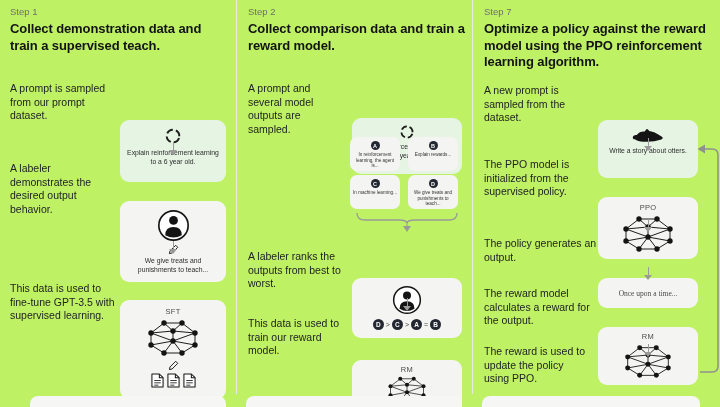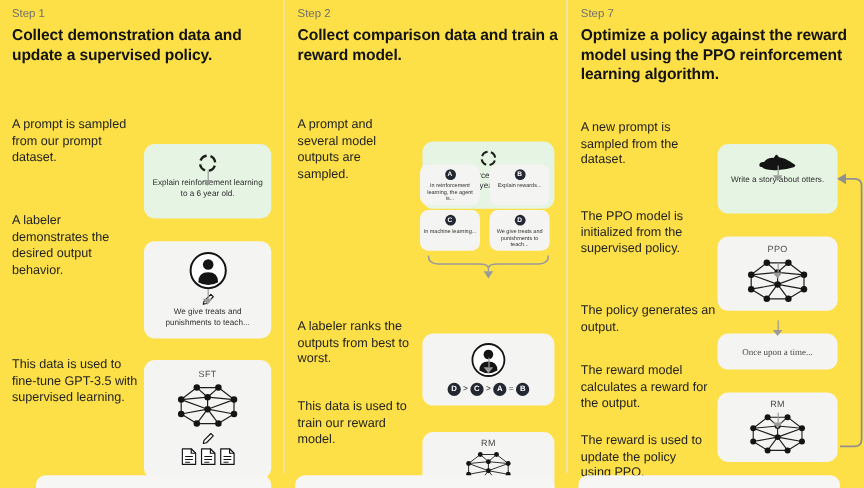--- a/index.html
+++ b/index.html
@@ -1,23 +1,23 @@
 <!DOCTYPE html>
 <html><head>
 <meta charset="utf-8">
 <style>
   * { margin:0; padding:0; box-sizing:border-box; }
   body { background:#ffffff; font-family:"Liberation Sans", sans-serif; }
-  .canvas { position:relative; width:720px; height:407px; background:#fde047; overflow:hidden; }
+  .canvas { position:relative; width:720px; height:407px; background:#bef264; overflow:hidden; }
 
   .divider { position:absolute; top:0; width:1px; height:394px; background:#e8e8e6; }
 
   .step-label { position:absolute; font-size:9.5px; color:#6f6f6f; }
   .heading { position:absolute; font-size:13px; font-weight:bold; color:#131313; line-height:16.5px; letter-spacing:-0.1px; }
-  .body-text { position:absolute; font-size:10.5px; color:#232323; line-height:13.5px;margin-top:16px; }
+  .body-text { position:absolute; font-size:10.5px; color:#232323; line-height:13.5px; }
 
   .box { position:absolute; border-radius:9px; display:flex; flex-direction:column; align-items:center;margin-top:44px; }
   .green { background:#e5f4e3; }
   .gray { background:#f4f4f2; }
   .caption { font-size:6.8px; color:#2e2e2e; line-height:8.6px; text-align:center; }
   .box-label { font-size:7.5px; color:#4b4b4b; letter-spacing:0.3px; }
   .out-text { font-size:7.5px; color:#4a4a4a;font-family:Liberation Serif, serif; }
 
   .varrow { position:absolute; width:10px; height:13px; }
   .varrow::before { content:""; position:absolute; left:4.5px; top:0; width:1px; height:8px; background:#9a9a9a; }
@@ -99,21 +99,21 @@
     </symbol>
   </defs>
 </svg>
 
 <div class="canvas">
 
   <div class="divider" style="left:236px"></div>
   <div class="divider" style="left:472px"></div>
 
   <div class="step-label" style="left:10px; top:6px">Step 1</div>
-  <div class="heading" style="left:10px; top:21px; width:218px">Collect demonstration data and update a supervised policy.</div>
+  <div class="heading" style="left:10px; top:21px; width:218px">Collect demonstration data and train a supervised teach.</div>
 
   <div class="body-text" style="left:10px; top:82px; width:108px">A prompt is sampled from our prompt dataset.</div>
   <div class="box green" style="left:120px; top:76px; width:106px; height:62px; padding-top:7px">
     <svg class="icon" width="18" height="18">
         <use href="#sym-cycle"></use>
       </svg>
     <div class="caption" style="margin-top:4px; width:96px">Explain reinforcement learning to a 6 year old.</div>
   </div>
 
   <div class="varrow" style="left:168px; top:142px"></div>

